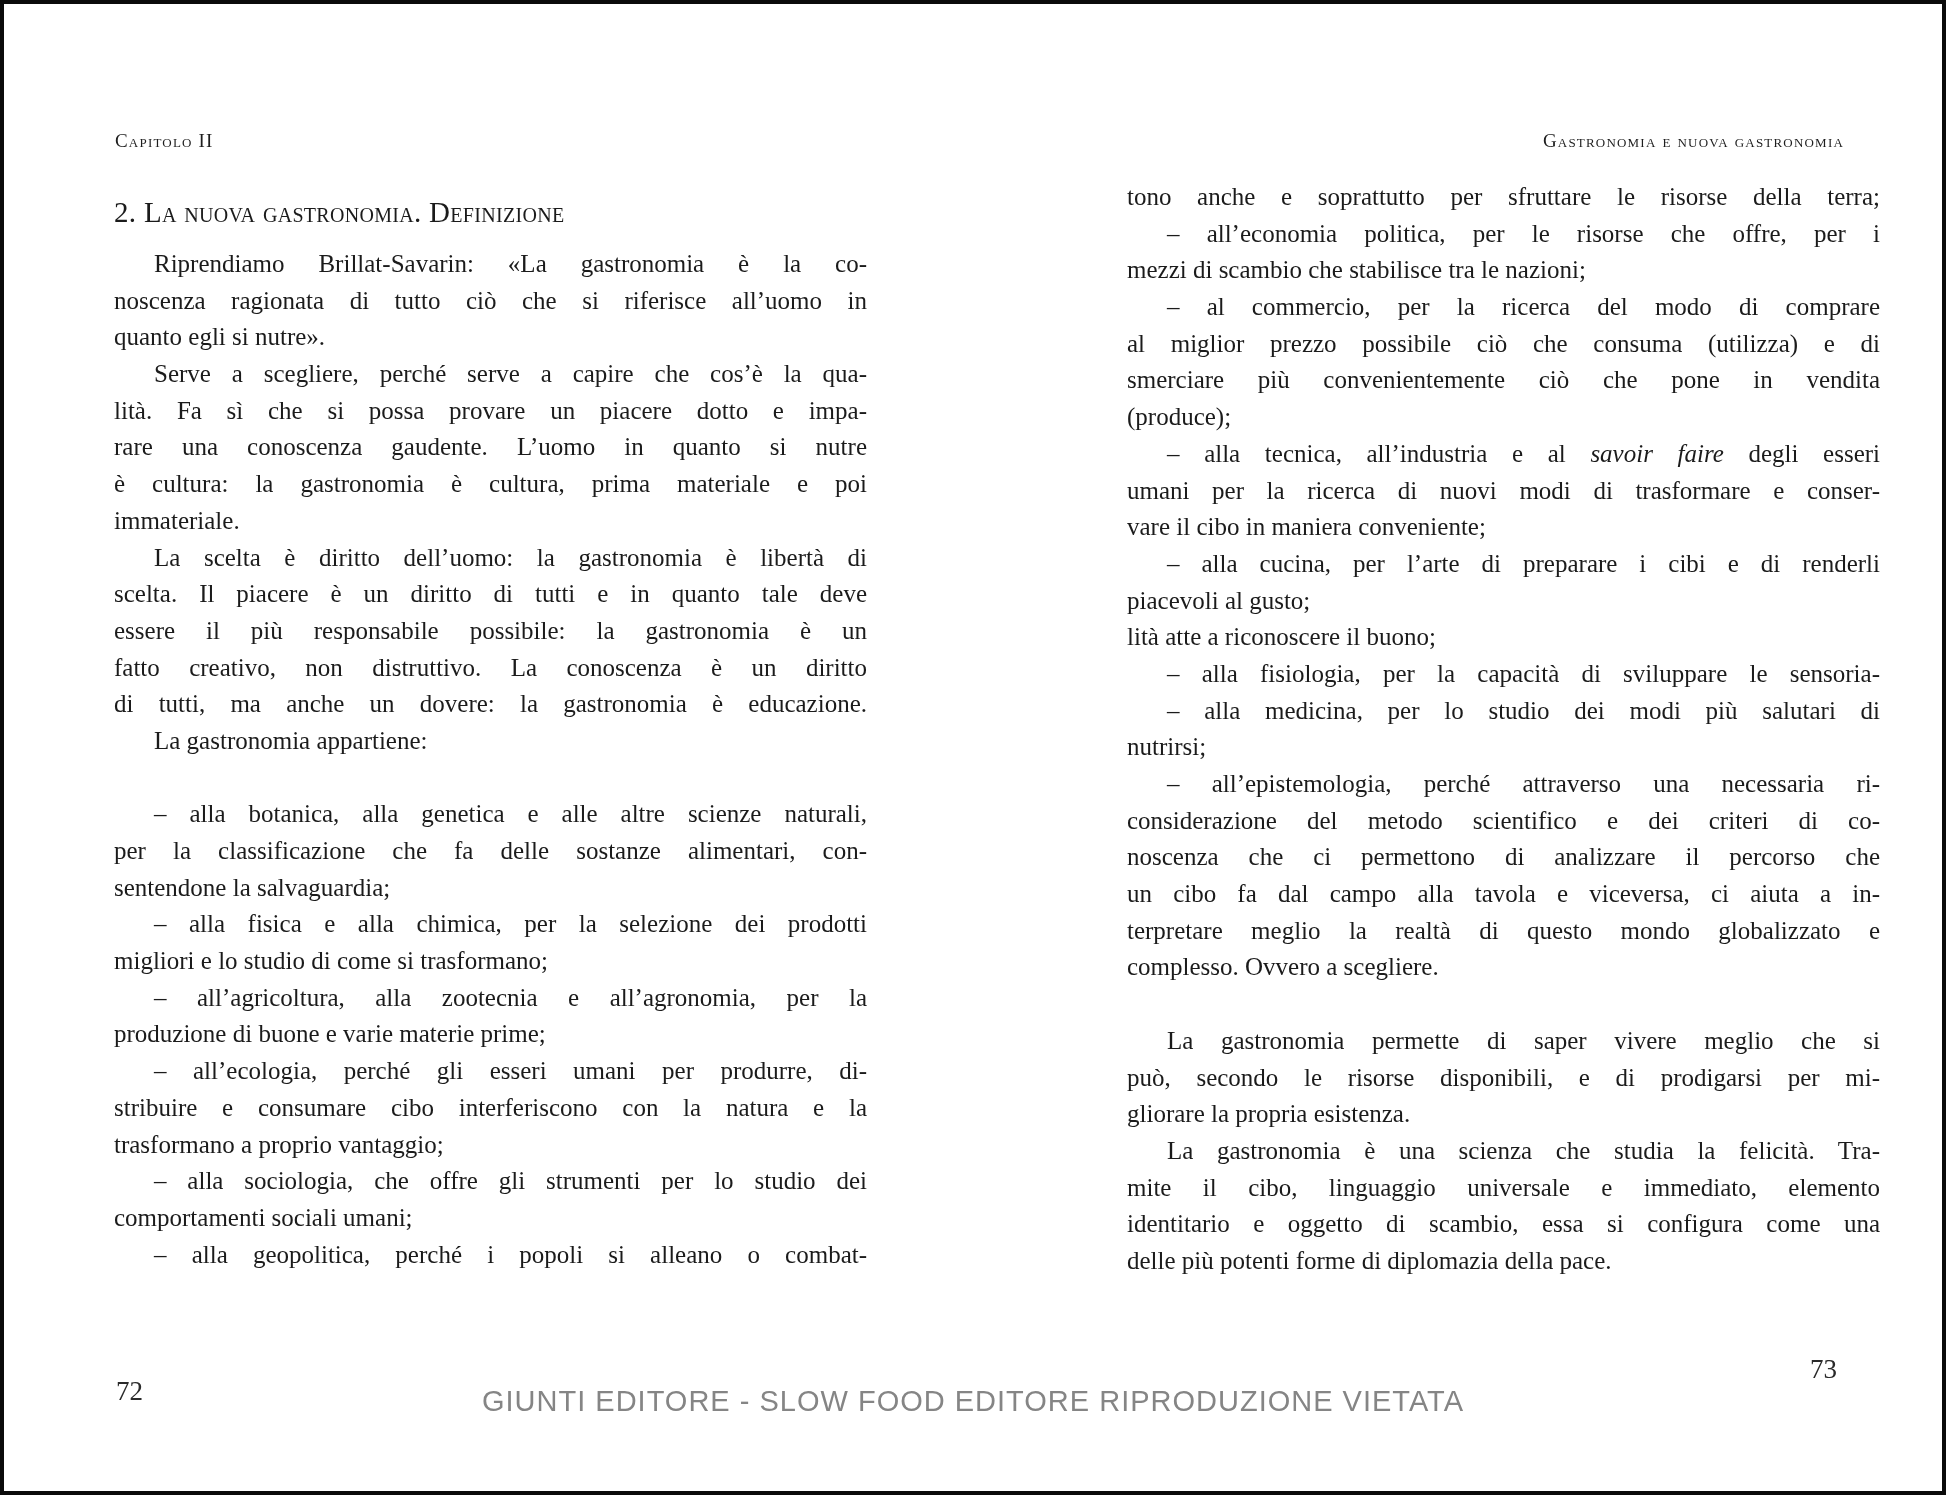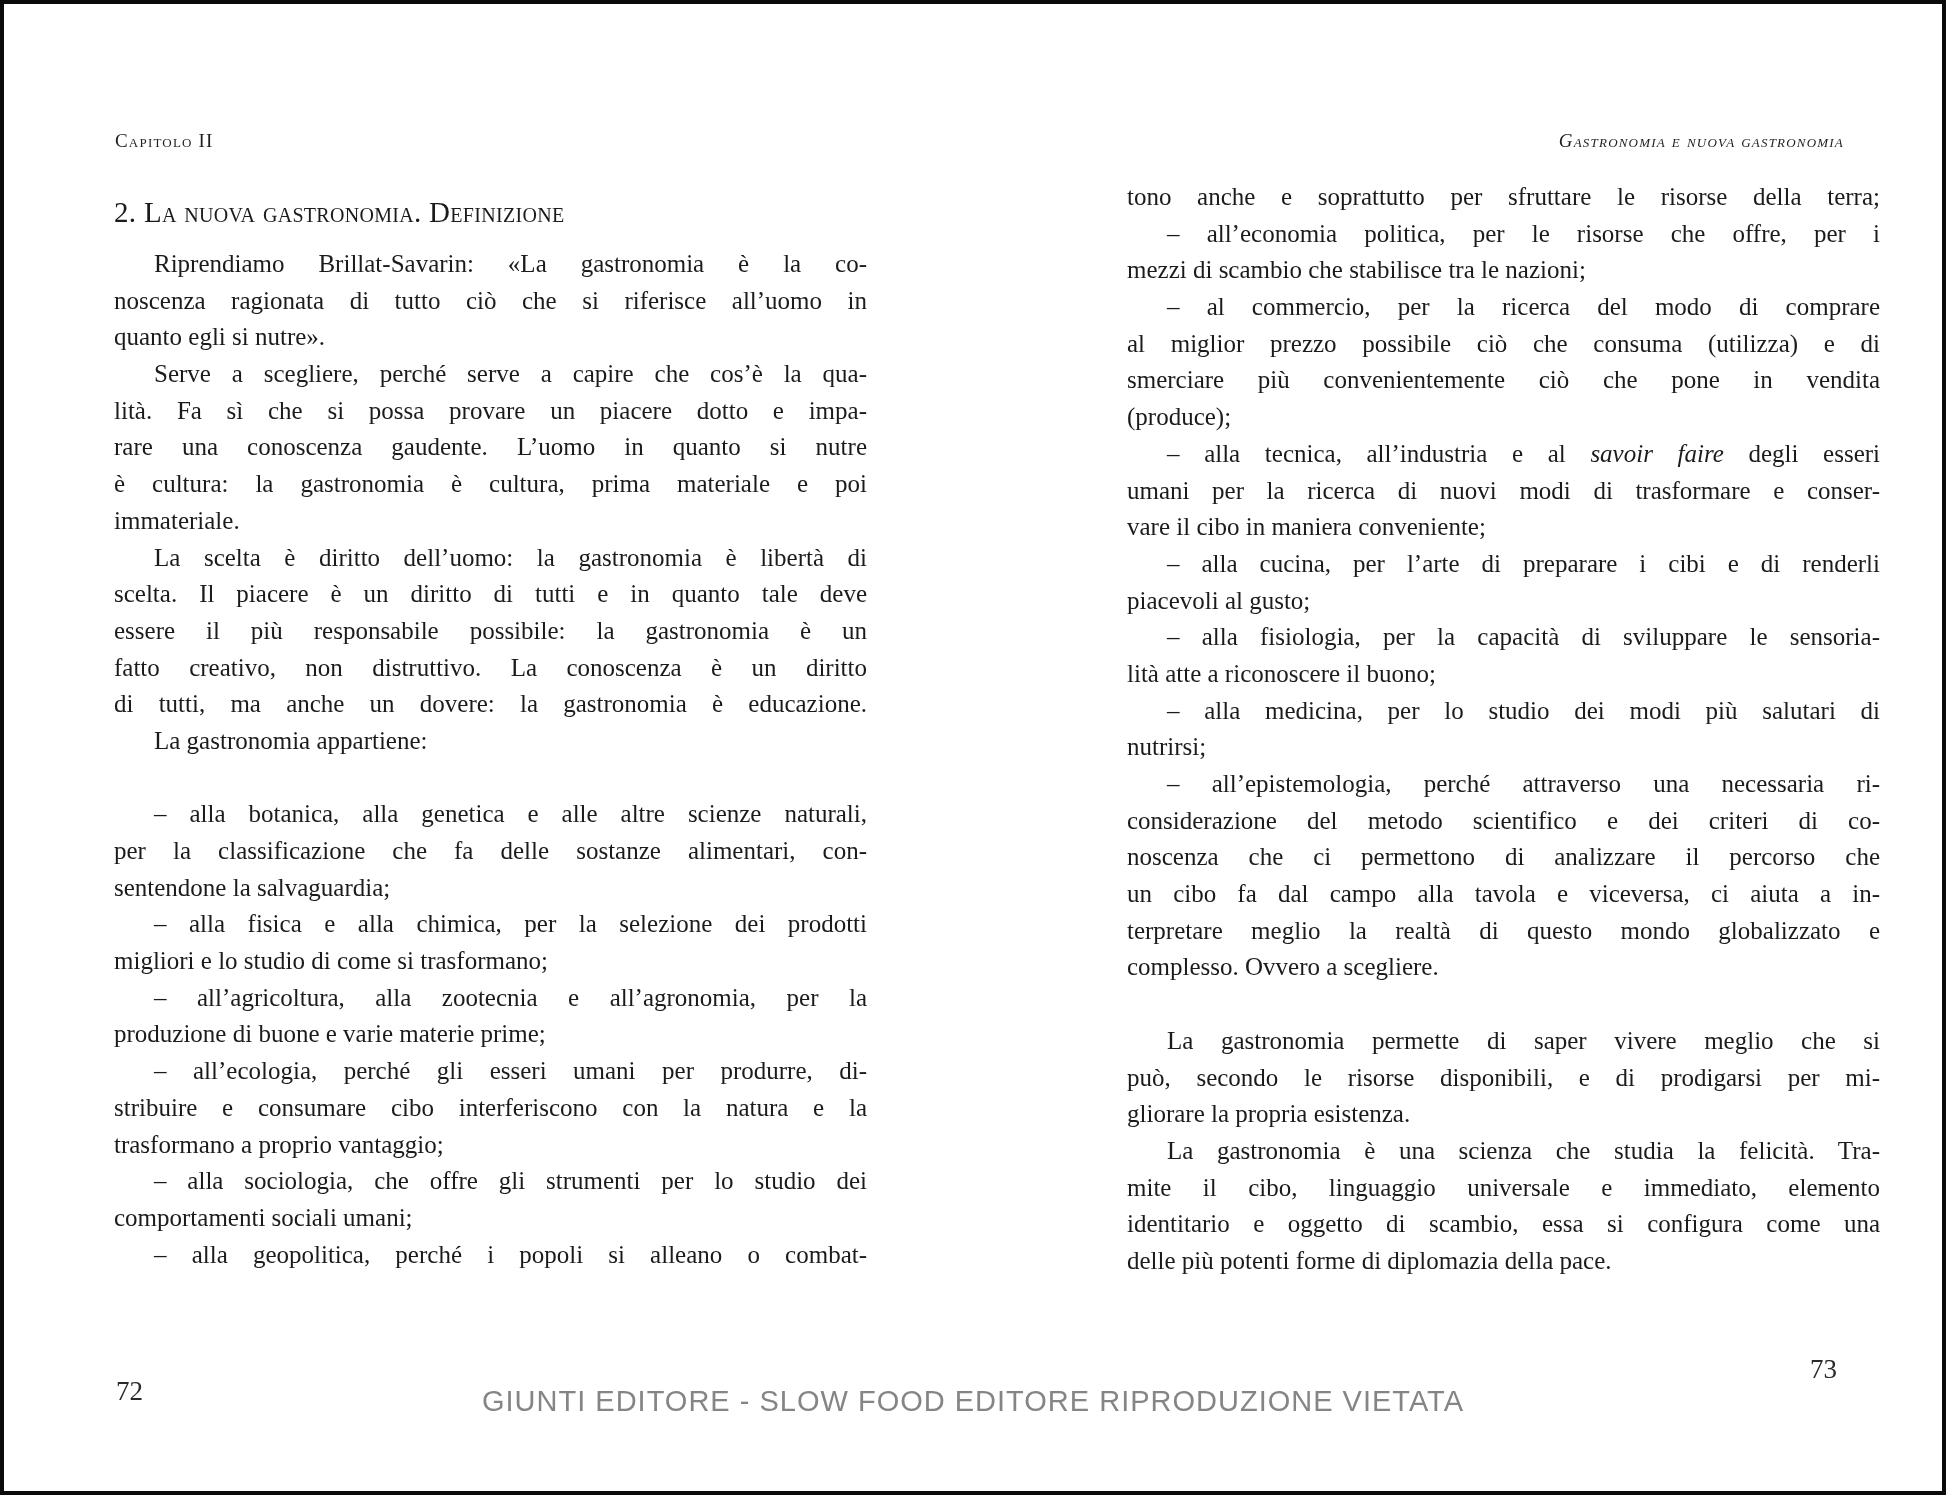--- a/index.html
+++ b/index.html
@@ -15,21 +15,21 @@
   }
   .running-header{
     position:absolute;top:126px;
     font-size:19px;
     font-variant:small-caps;
     letter-spacing:1.2px;
     color:#1e1e1e;
     white-space:nowrap;
   }
   .rh-left{left:111px;}
-  .rh-right{right:98px;text-align:right;font-style:italic;}
+  .rh-right{right:98px;text-align:right;}
   .col{
     position:absolute;
     width:753px;
     font-size:25px;
   }
   .col-left{left:110px;top:190px;}
   .col-right{left:1123px;top:175px;}
   .section-title{
     font-variant:small-caps;
     font-size:29px;
@@ -146,22 +146,22 @@
       <div class="para">
         <div class="ln j ind"><span>– alla tecnica, all’industria e al </span><i>savoir faire</i><span> degli esseri</span></div>
         <div class="ln j">umani per la ricerca di nuovi modi di trasformare e conser-</div>
         <div class="ln">vare il cibo in maniera conveniente;</div>
       </div>
       <div class="para">
         <div class="ln j ind">– alla cucina, per l’arte di preparare i cibi e di renderli</div>
         <div class="ln">piacevoli al gusto;</div>
       </div>
       <div class="para">
+        <div class="ln">lità atte a riconoscere il buono;</div>
         <div class="ln j ind">– alla fisiologia, per la capacità di sviluppare le sensoria-</div>
-        <div class="ln">lità atte a riconoscere il buono;</div>
       </div>
       <div class="para">
         <div class="ln j ind">– alla medicina, per lo studio dei modi più salutari di</div>
         <div class="ln">nutrirsi;</div>
       </div>
       <div class="para">
         <div class="ln j ind">– all’epistemologia, perché attraverso una necessaria ri-</div>
         <div class="ln j">considerazione del metodo scientifico e dei criteri di co-</div>
         <div class="ln j">noscenza che ci permettono di analizzare il percorso che</div>
         <div class="ln j">un cibo fa dal campo alla tavola e viceversa, ci aiuta a in-</div>

